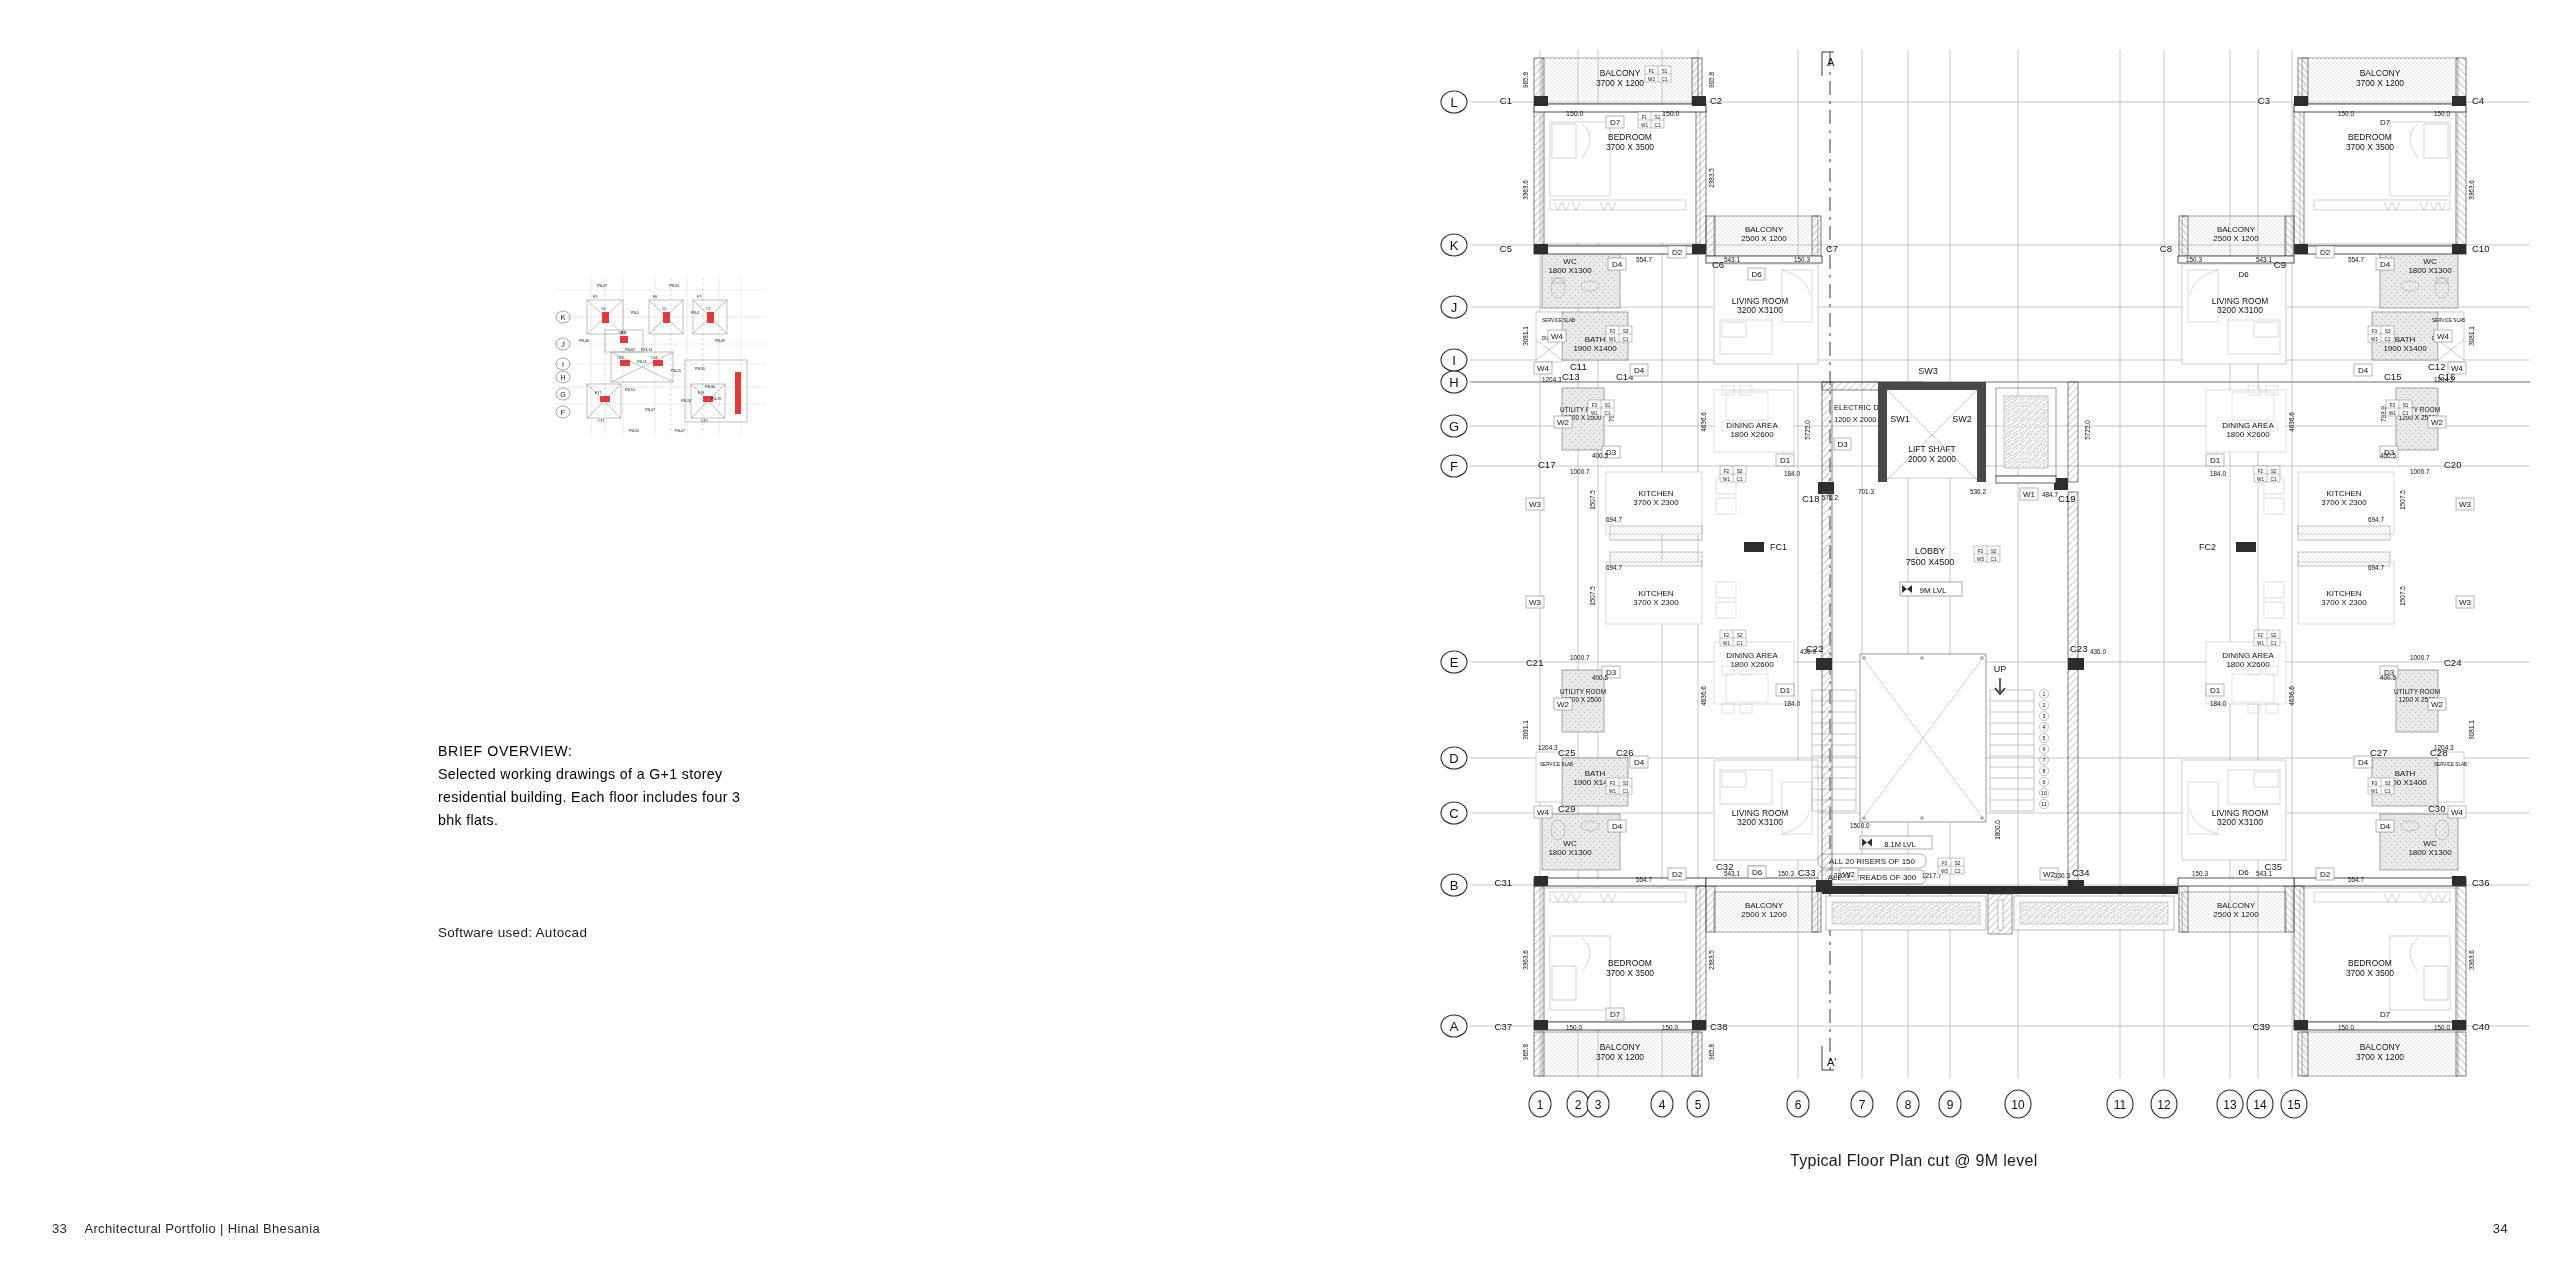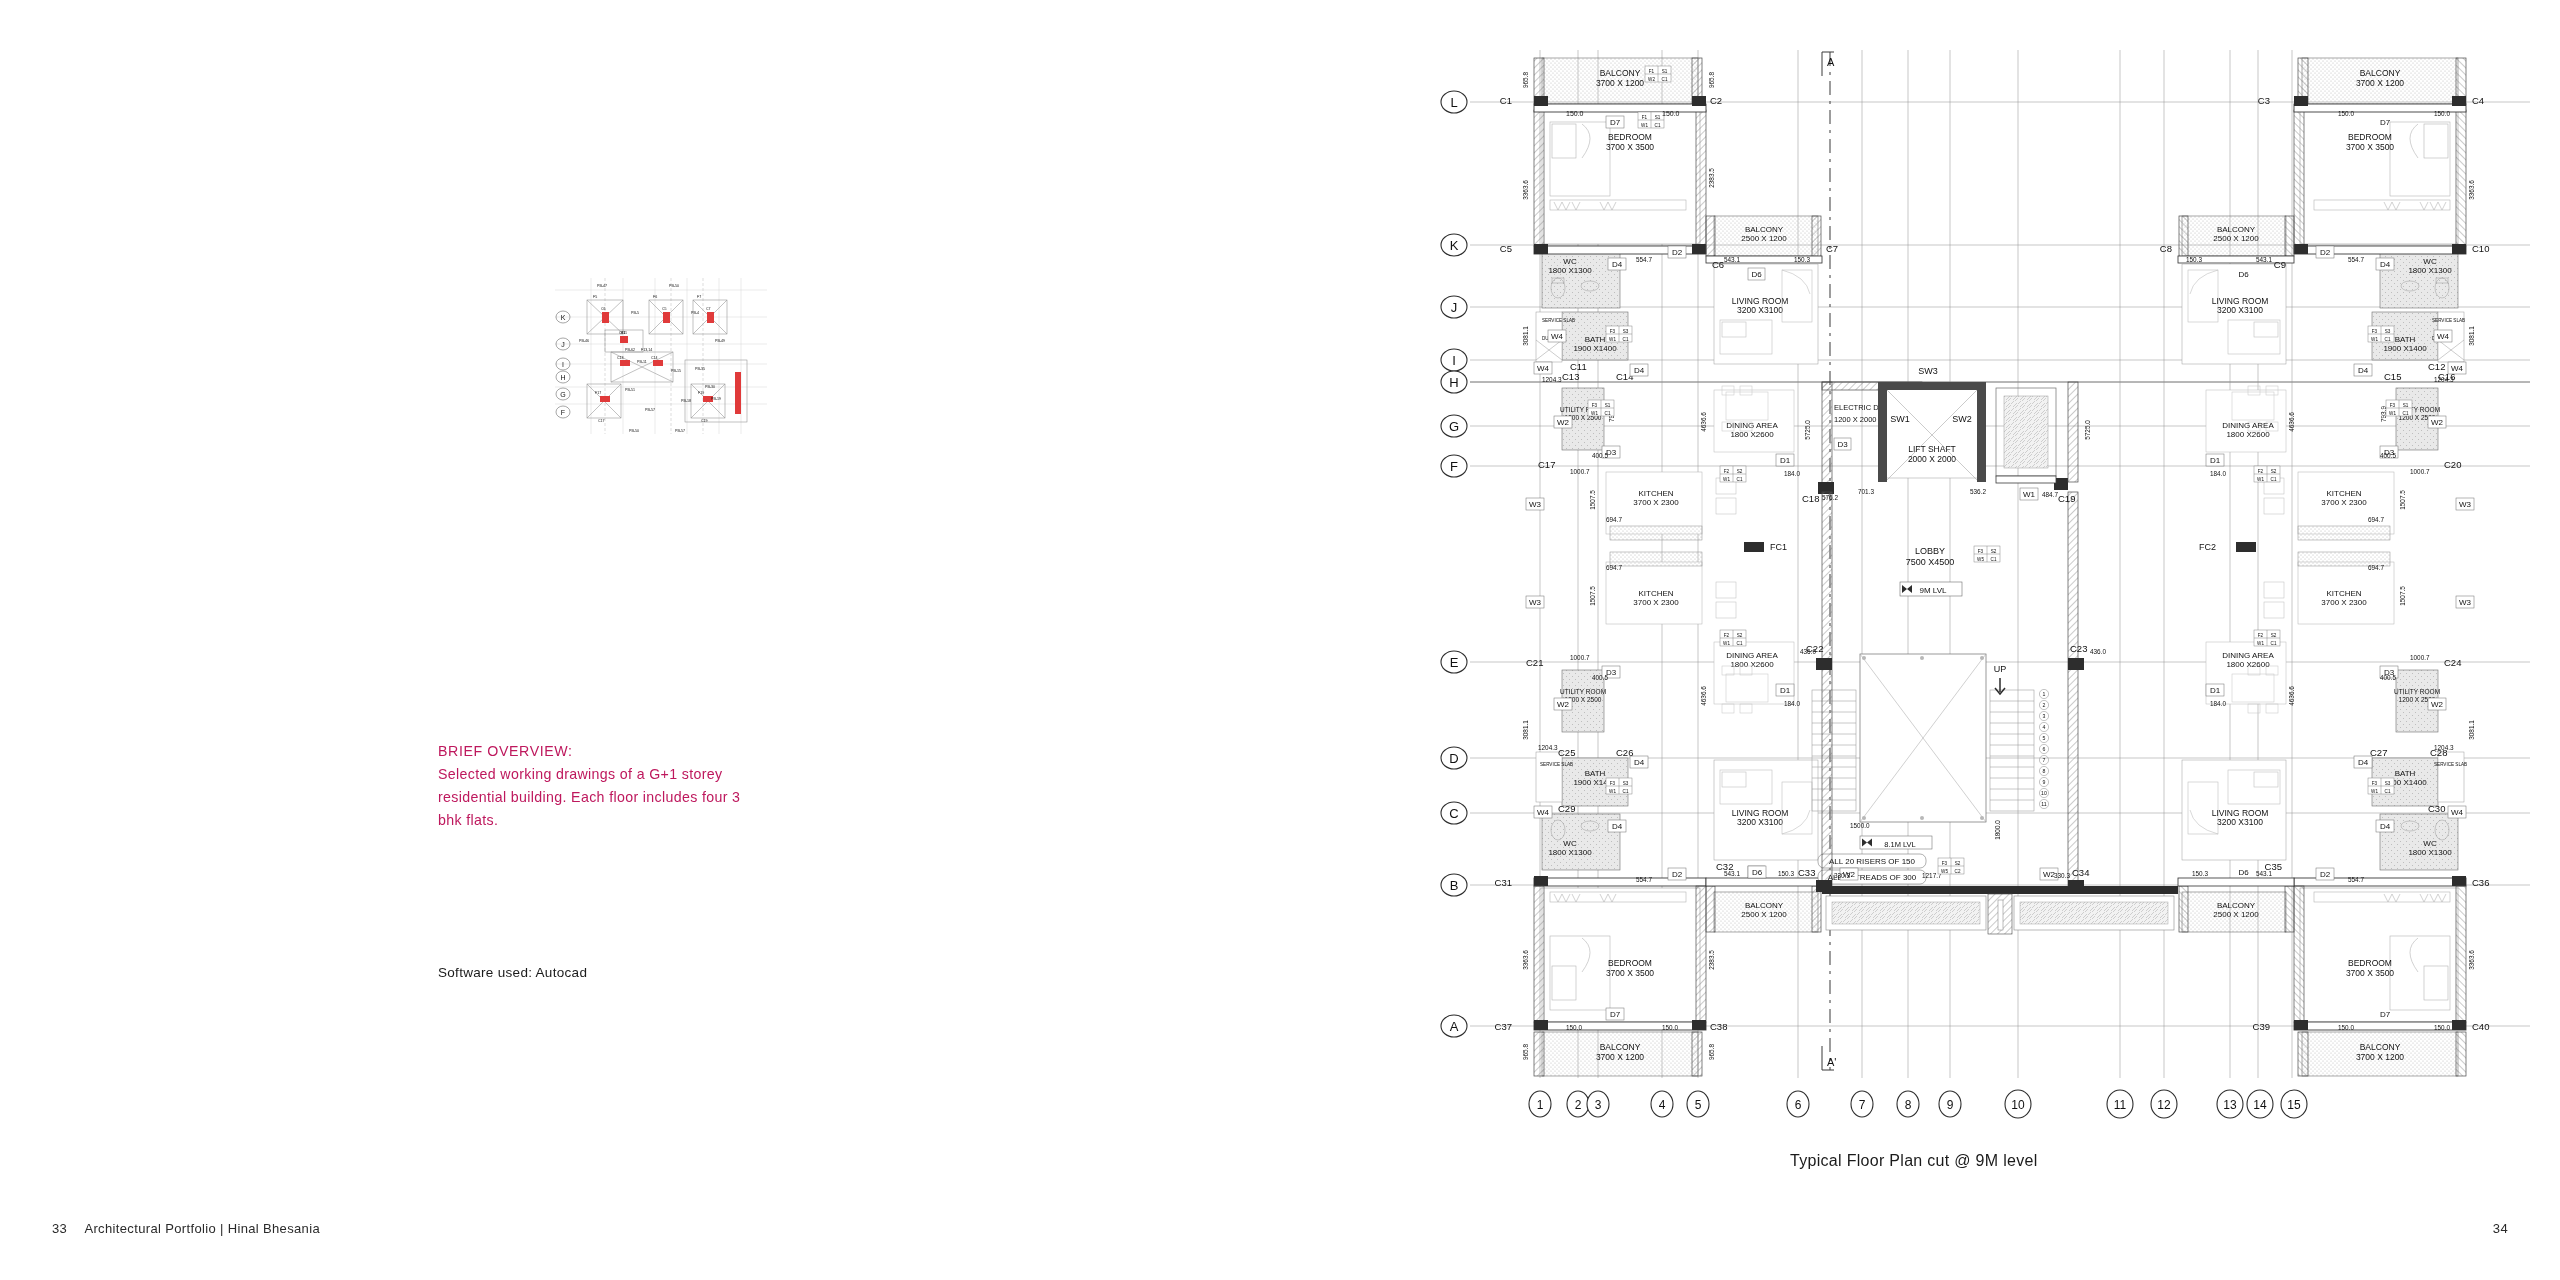--- a/index.html
+++ b/index.html
@@ -16,24 +16,24 @@
   .title-block{position:absolute;left:430px;top:505px;width:430px;text-align:center;}
   .title-main{font-size:33px;font-weight:700;letter-spacing:1.4px;line-height:1.05;
               color:#111;font-family:"Liberation Sans",sans-serif;}
   .title-sub{font-size:20px;font-weight:400;letter-spacing:0.3px;margin-top:7px;color:#1d1d1d;}
 
   .meta{position:absolute;left:438px;top:623px;width:470px;
         font-size:14.2px;line-height:1.62;letter-spacing:0.35px;color:#1b1b1b;}
   .meta div{white-space:pre;}
 
   .brief{position:absolute;left:438px;top:740px;width:430px;
-         font-size:14.2px;line-height:1.62;letter-spacing:0.35px;color:#be185d;}
+         font-size:14.2px;line-height:1.62;letter-spacing:0.35px;color:#000000;}
   .brief .hdr{letter-spacing:0.6px;}
 
-  .software{position:absolute;left:438px;top:965px;font-size:13.5px;letter-spacing:0.3px;color:#1b1b1b;}
+  .software{position:absolute;left:438px;top:925px;font-size:13.5px;letter-spacing:0.3px;color:#1b1b1b;}
 
   .footer-left{position:absolute;left:52px;top:1221px;font-size:13px;letter-spacing:0.35px;color:#2a2a2a;}
   .footer-left .pg{margin-right:14px;}
 
   
   .right-page{position:absolute;left:1280px;top:0;width:1280px;height:1280px;}
   .plan-wrap{position:absolute;left:150px;top:30px;width:1120px;height:1150px;}
   .plan-wrap svg{display:block;width:1120px;height:1150px;}
 
   .plan-caption{position:absolute;left:1790px;top:1182px;font-size:16px;letter-spacing:0.3px;color:#1b1b1b;}

